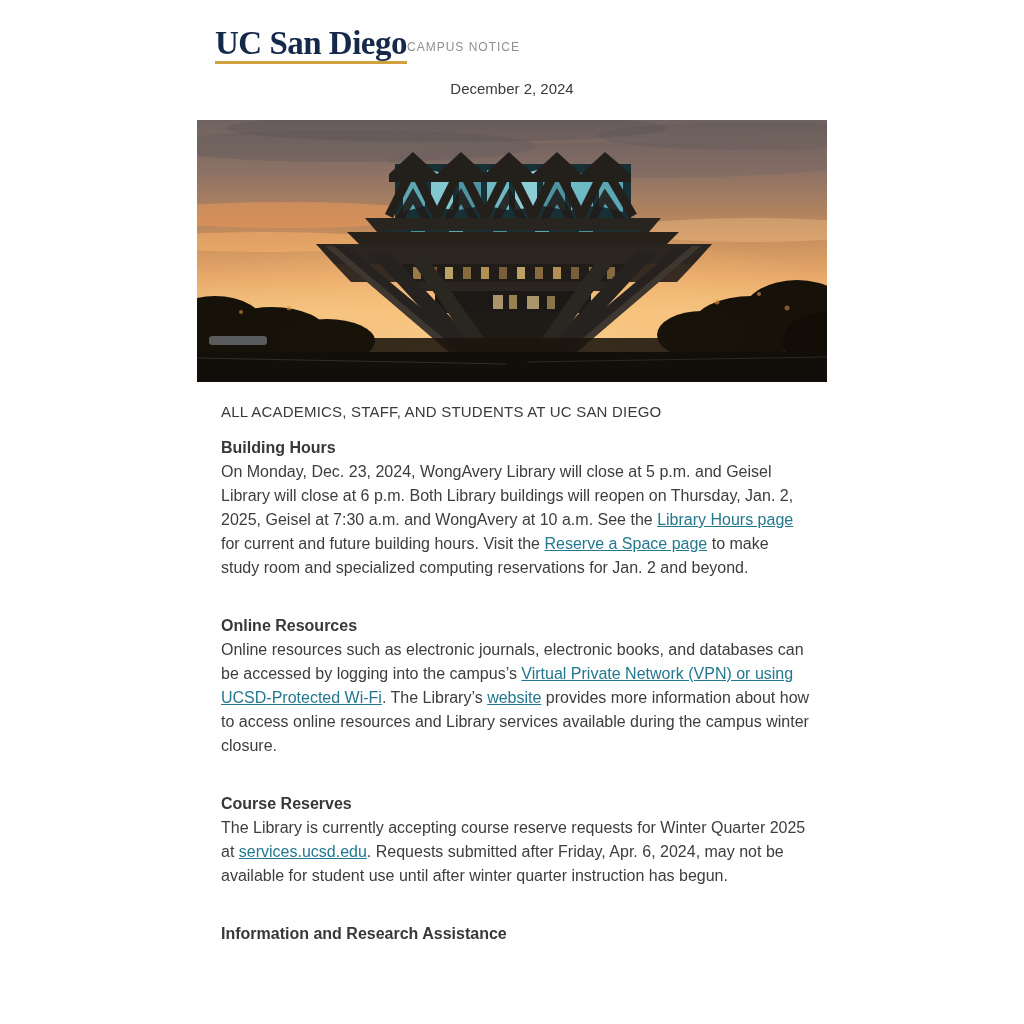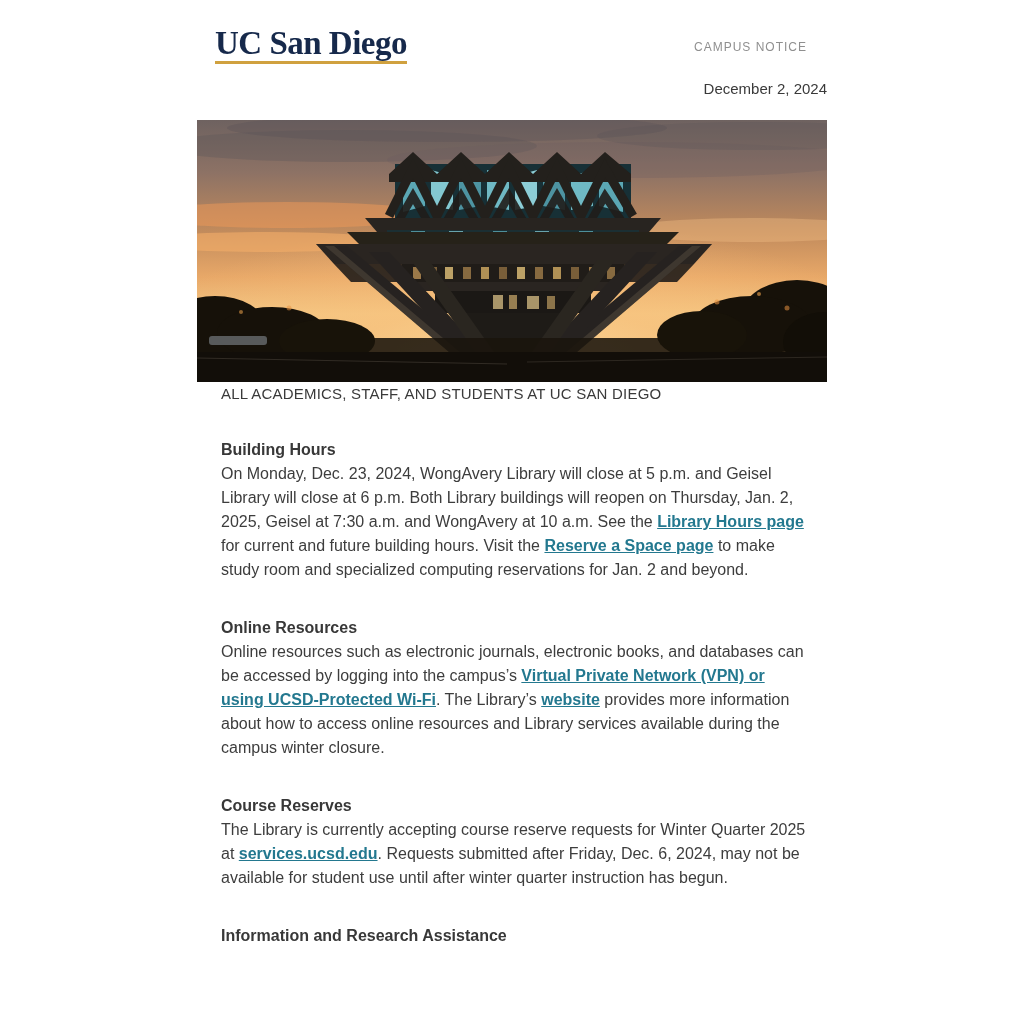--- a/index.html
+++ b/index.html
@@ -12,21 +12,21 @@
   *{box-sizing:border-box;margin:0;padding:0;}
   html,body{background:#ffffff;}
   body{
     width:1024px;height:1024px;overflow:hidden;
     font-family:"Liberation Sans", sans-serif;
     color:var(--text);
   }
   .content{width:630px;margin:0 auto;}
   
   .masthead{
-    display:flex;justify-content:space-between;align-items:flex-start;
+    display:flex;align-items:flex-start;
     margin-top:27px;padding:0 20px 0 18px;
   }
   .logo{display:inline-block;}
   .logo-text{
     display:block;
     font-family:"Liberation Serif", serif;
     font-weight:600;
     font-size:33px;line-height:32px;
     letter-spacing:-0.5px;
     color:var(--navy);
@@ -41,48 +41,48 @@
     letter-spacing:1px;
     color:var(--gray-label);
   }
   
   .office-line{
     margin-top:38px;text-align:center;
     font-size:17px;line-height:18px;letter-spacing:0.3px;
     color:#3a3a3a;
   }
   .date-line{
-    margin-top:17px;text-align:right;
+    margin-top:17px;text-align:center;
     font-size:15px;line-height:16px;color:#3a3a3a;
   }
   
   .hero{margin-top:23px;width:630px;height:262px;font-size:0;}
   .hero svg{width:630px;height:262px;display:block;}
   
   .text-col{padding:0 16px 0 24px;}
   .audience{
-    margin-top:4px;
+    margin-top:22px;
     font-size:15px;line-height:16px;letter-spacing:0.2px;
     color:#3a3a3a;
   }
   h1.title{
     margin-top:16px;
     font-size:24px;line-height:28px;font-weight:400;
     color:#3a3a3a;
   }
   .section{margin-top:34px;}
-  .section:first-child{margin-top:36px;}
+  .section:first-child{margin-top:16px;}
   .section h2{
     font-size:16px;line-height:24px;font-weight:700;color:#383838;
   }
   .section p{
     font-size:16px;line-height:24px;color:var(--text);
   }
   .section a{
-    color:var(--link);text-decoration:underline;cursor:pointer;font-weight:bold;
+    color:var(--link);text-decoration:underline;cursor:pointer;
   }
 </style>
 </head>
 <body>
 
 <div class="content">
 
   <header class="masthead">
     <div class="logo">
       <span class="logo-text">UC San Diego</span>
@@ -211,21 +211,21 @@
         <div class="section">
           <h2>Building Hours</h2>
           <p><span>On Monday, Dec. 23, 2024, WongAvery Library will close at 5 p.m. and Geisel Library will close at 6 p.m. Both Library buildings will reopen on Thursday, Jan. 2, 2025, Geisel at 7:30 a.m. and WongAvery at 10 a.m. See the </span><a href="#">Library Hours page</a><span> for current and future building hours. Visit the </span><a href="#">Reserve a Space page</a><span> to make study room and specialized computing reservations for Jan. 2 and beyond.</span></p>
         </div>
         <div class="section">
           <h2>Online Resources</h2>
           <p><span>Online resources such as electronic journals, electronic books, and databases can be accessed by logging into the campus’s </span><a href="#">Virtual Private Network (VPN) or using UCSD-Protected Wi-Fi</a><span>. The Library’s </span><a href="#">website</a><span> provides more information about how to access online resources and Library services available during the campus winter closure.</span></p>
         </div>
         <div class="section">
           <h2>Course Reserves</h2>
-          <p><span>The Library is currently accepting course reserve requests for Winter Quarter 2025 at </span><a href="#">services.ucsd.edu</a><span>. Requests submitted after Friday, Dec. 6, 2024, may not be available for student use until after winter quarter instruction has begun.</span></p>
+          <p><span>The Library is currently accepting course reserve requests for Winter Quarter 2025 at </span><a href="#">services.ucsd.edu</a><span>. Requests submitted after Friday, Apr. 6, 2024, may not be available for student use until after winter quarter instruction has begun.</span></p>
         </div>
         <div class="section">
           <h2>Information and Research Assistance</h2>
         </div>
       </div>
   </div>
 
 </div>
 
 </body></html>

